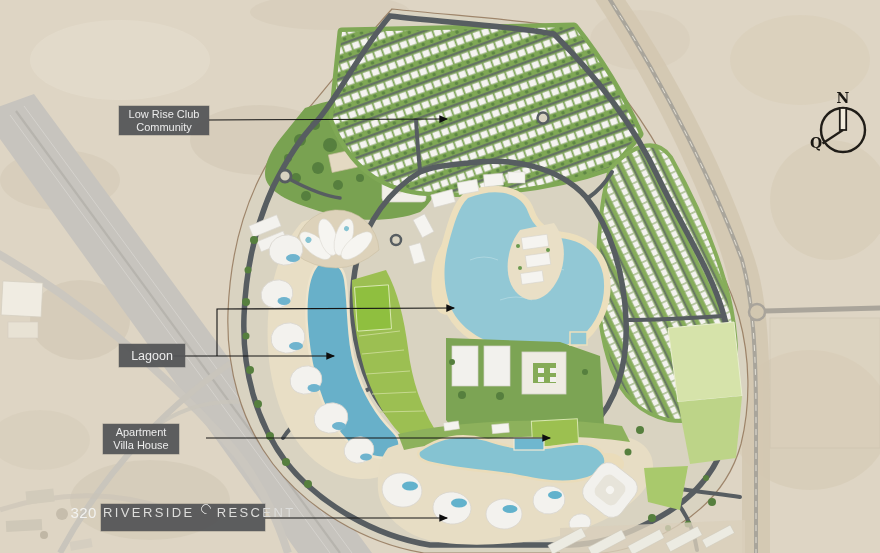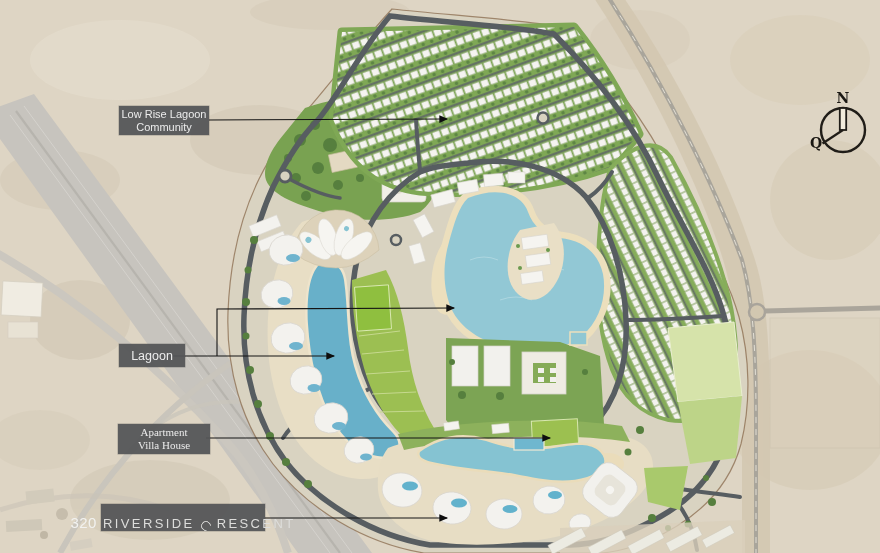--- a/index.html
+++ b/index.html
@@ -4,23 +4,23 @@
 <style>
   html,body{margin:0;padding:0;background:#222;}
   .stage{position:relative;width:880px;height:553px;overflow:hidden;background:#ded5c4;
          font-family:"Liberation Sans",sans-serif;}
   svg{position:absolute;left:0;top:0;}
   .map-label{position:absolute;background:rgba(84,85,87,.94);color:#ececec;
              text-align:center;display:flex;flex-direction:column;justify-content:center;
              box-shadow:0 0 0 .5px rgba(50,50,50,.35);}
   #villa-label{left:119px;top:106px;width:90px;height:29px;font-size:11px;line-height:13px;}
   #lagoon-label{left:119px;top:344px;width:66px;height:23px;font-size:12.5px;}
-  #club-label{left:118px;top:424px;width:92px;height:30px;font-size:11px;line-height:13px;font-family:Liberation Serif, serif;}
+  #club-label{left:103px;top:424px;width:76px;height:30px;font-size:11px;line-height:13px;}
   #brand-label{left:101px;top:504px;width:164px;height:27px;flex-direction:row;
-               align-items:flex-end;justify-content:center;gap:6px;}
+               align-items:flex-start;justify-content:center;gap:6px;}
   .brand-num{font-size:15px;letter-spacing:.5px;color:#f2f2f0;}
   .brand-word{font-size:13px;letter-spacing:2.4px;color:#dddddb;padding-top:1px;}
   .crescent{width:8px;height:8px;border:1.2px solid #dddddb;border-right-color:transparent;
             border-radius:50%;transform:rotate(40deg);display:inline-block;flex:0 0 auto;}
 </style>
 </head>
 <body>
 
 <div class="stage">
 <svg width="880" height="553" viewBox="0 0 880 553">
@@ -345,21 +345,21 @@
   <g stroke="#141414" stroke-width="1.1" fill="none">
     <path d="M209,120 L447,119" marker-end="url(#arr)"></path>
     <path d="M173,356 L334,356" marker-end="url(#arr)"></path>
     <path d="M217,356 L217,309 L454,308" marker-end="url(#arr)"></path>
     <path d="M206,438 L550,438" marker-end="url(#arr)"></path>
     <path d="M265,518 L447,518" marker-end="url(#arr)"></path>
   </g>
 </svg>
 
 <div class="map-label" id="villa-label">
-  <span>Low Rise Lagoon</span>
+  <span>Low Rise Club</span>
   <span>Community</span>
 </div>
 <div class="map-label" id="lagoon-label">
   <span>Lagoon</span>
 </div>
 <div class="map-label" id="club-label">
   <span>Apartment</span>
   <span>Villa House</span>
 </div>
 <div class="map-label" id="brand-label">

